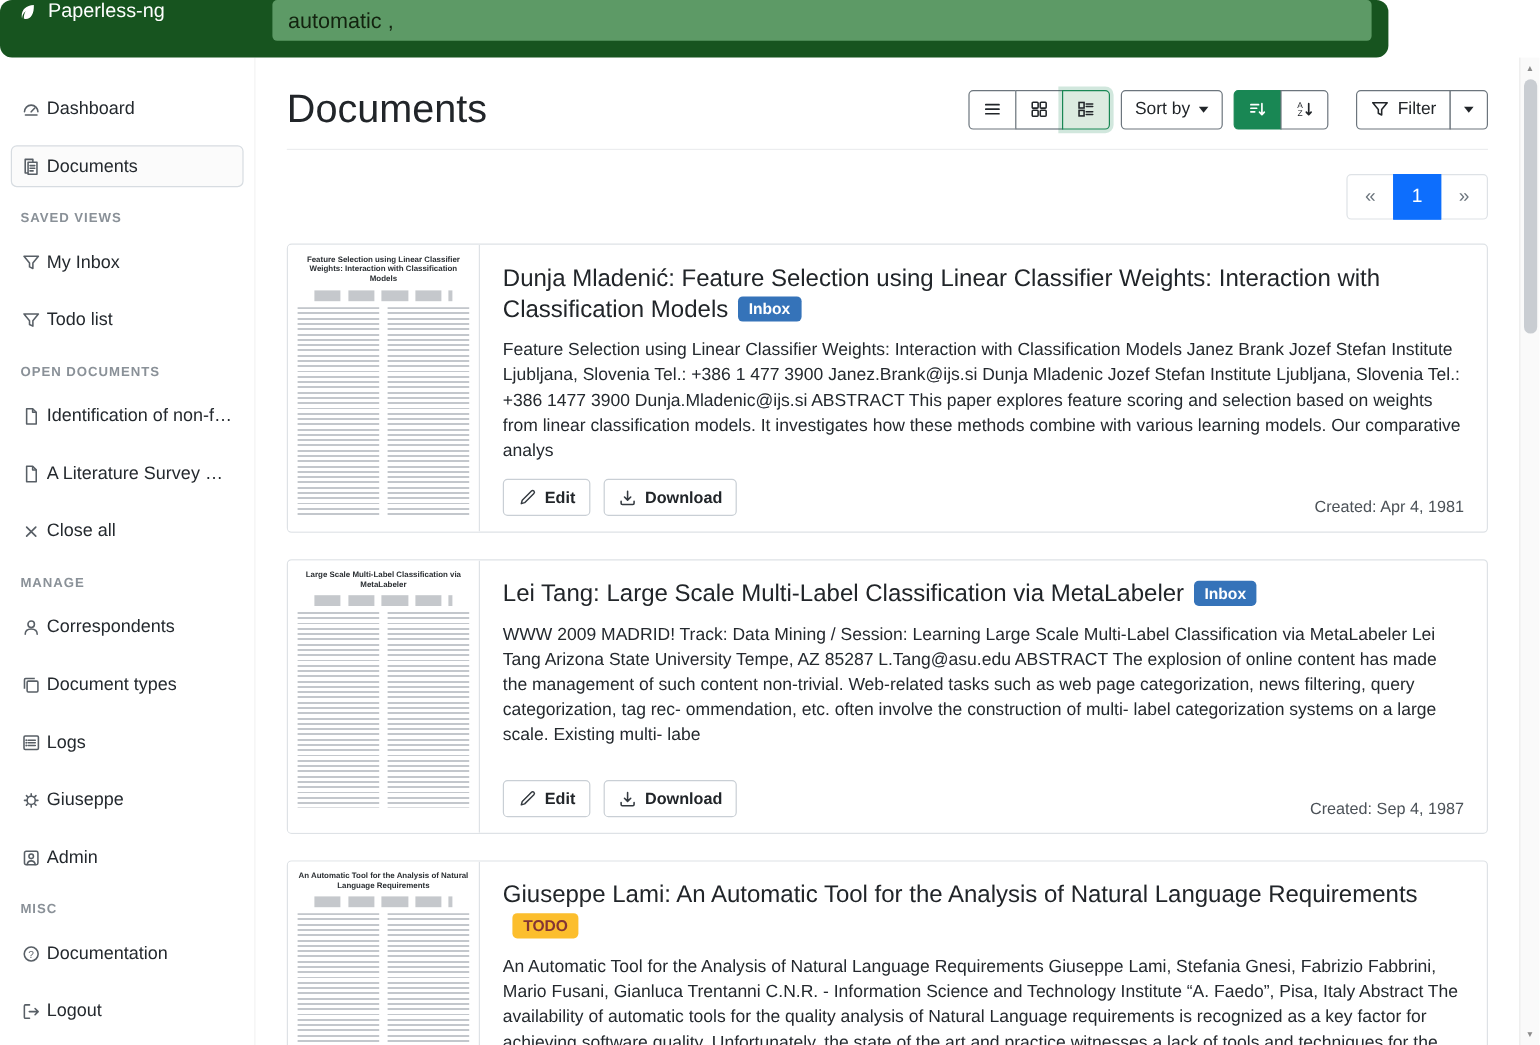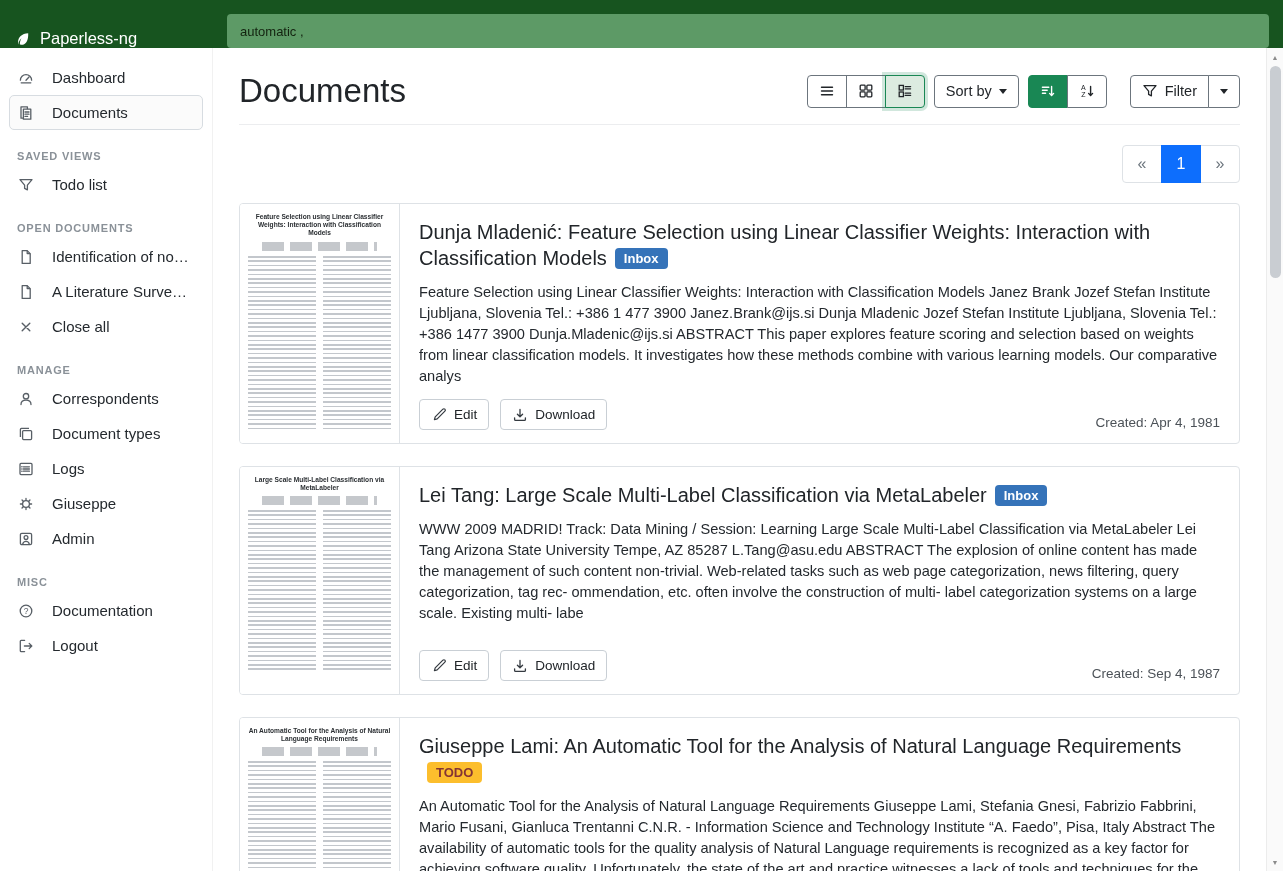--- a/index.html
+++ b/index.html
@@ -1,30 +1,30 @@
 <!DOCTYPE html>
 <html><head>
 <meta charset="utf-8">
 <style>
   * { box-sizing: border-box; margin: 0; padding: 0; }
   html,body { width:1283px; height:871px; overflow:hidden; }
   body { font-family:"Liberation Sans","DejaVu Sans",sans-serif; background:#fff; color:#212529; position:relative; }
 
   
-  .navbar { position:absolute; top:0; left:0; width:1283px; height:48px; background:#17541f; display:flex; align-items:flex-end; z-index:20; }
+  .navbar { position:absolute; top:0; left:0; width:1157px; height:48px; background:#17541f; display:flex; align-items:flex-start; z-index:20;border-radius:10px; }
   .brand { width:213px; min-width:213px; display:flex; align-items:center; gap:9px; padding-left:15px; color:#fff; text-decoration:none; }
   .brand-title { font-size:16.5px; color:#fff; }
   .search-wrap { flex:1; display:flex; align-items:center; padding:0 14px; }
   .search-input { width:100%; height:34px; border:none; outline:none; border-radius:4px;
-                  background:#5d9a66; color:#13230f; font-size:13px; padding:0 13px;
+                  background:#5d9a66; color:#13230f; font-size:18px; padding:0 13px;
                   font-family:"Liberation Sans","DejaVu Sans",sans-serif; }
 
   
   .sidebar { position:absolute; top:48px; left:0; width:213px; bottom:0; background:#fff; border-right:1px solid #f1f1f1; padding-top:12px; overflow:hidden; }
-  .nav-item { display:flex; align-items:center; gap:18px; margin:0 9px; padding:8px 8px; border-radius:5px;
+  .nav-item { display:flex; align-items:center; gap:5px; margin:13px 9px; padding:8px 8px; border-radius:5px;
               font-size:15px; color:#24292e; text-decoration:none; cursor:pointer; border:1px solid transparent; }
   .nav-item .icn { display:inline-flex; width:16px; height:16px; color:#585f66; flex:0 0 16px; }
   .nav-item.active { border:1px solid #d7dce1; background:#fbfbfb; }
   .nav-item span.lbl { white-space:nowrap; overflow:hidden; text-overflow:ellipsis; }
   .section-title { margin:20px 17px 5px; font-size:11px; letter-spacing:.8px; color:#8a9198; font-weight:bold; }
 
   svg.icon { width:16px; height:16px; display:block; }
 
   
   .main { position:absolute; top:48px; left:213px; right:17px; bottom:0; overflow:hidden; padding:0 26px; background:#fff; }
@@ -70,21 +70,21 @@
 
   .card-body { flex:1; padding:15px 19px 13px; display:flex; flex-direction:column; min-width:0; }
   .card-title { font-size:20px; font-weight:400; line-height:1.3; color:#212529; cursor:pointer; }
   .badge { display:inline-block; font-size:13px; font-weight:600; padding:4px 9px; border-radius:4px; margin-left:8px;
            transform:translateY(-2px); cursor:pointer; line-height:1; }
   .excerpt { margin-top:11px; font-size:14.6px; line-height:1.44; color:#24292e; }
   .card-actions { margin-top:auto; padding-top:12px; display:flex; justify-content:space-between; align-items:flex-end; }
   .action-btns { display:flex; gap:11px; }
   .btn-outline { display:inline-flex; align-items:center; gap:7px; background:#fff; border:1px solid #c9cfd5; border-radius:4px;
                  height:31px; padding:0 11px; font-size:13.5px; color:#212529; cursor:pointer;
-                 font-family:"Liberation Sans","DejaVu Sans",sans-serif; }
+                 font-family:"Liberation Sans","DejaVu Sans",sans-serif;font-weight:bold; }
   .btn-outline .icn { color:#343a40; display:inline-flex; }
   .created { font-size:13.5px; color:#4c5258; white-space:nowrap; }
 
   
   .scrollbar { position:absolute; top:48px; right:0; width:17px; bottom:0; background:#fafafa; border-left:1px solid #ececec; z-index:30; }
   .scroll-arrow { position:absolute; left:0; right:0; height:14px; color:#8b8b8b; font-size:7px; display:flex; align-items:center; justify-content:center; cursor:pointer; }
   .scroll-arrow.up { top:2px; }
   .scroll-arrow.down { bottom:2px; }
   .scroll-thumb { position:absolute; left:2.5px; right:2.5px; top:18px; height:212px; background:#c9cdd2; border-radius:6px; cursor:pointer; }
 </style>
@@ -121,20 +121,28 @@
       <svg class="icon" viewBox="0 0 16 16" fill="none" stroke="currentColor" stroke-width="1.3" stroke-linejoin="round">
           <path d="M3 1.8h6.4v11.4H3z"></path>
           <path d="M5.4 4.2h7.4v10H5.4z" fill="#fff"></path>
           <path d="M7 7h4M7 9.2h4M7 11.4h2.6" stroke-linecap="round"></path>
         </svg>
     </span>
     <span class="lbl">Documents</span>
   </a>
 
   <div class="section-title">SAVED VIEWS</div>
+  <a class="nav-item">
+    <span class="icn">
+      <svg class="icon" viewBox="0 0 16 16" fill="none" stroke="currentColor" stroke-width="1.3" stroke-linejoin="round">
+          <path d="M2 2.6h12L9.4 8.2v4.6l-2.8-1.4V8.2L2 2.6z"></path>
+        </svg>
+    </span>
+    <span class="lbl">My Inbox</span>
+  </a>
   <a class="nav-item">
     <span class="icn">
       <svg class="icon" viewBox="0 0 16 16" fill="none" stroke="currentColor" stroke-width="1.3" stroke-linejoin="round">
           <path d="M2 2.6h12L9.4 8.2v4.6l-2.8-1.4V8.2L2 2.6z"></path>
         </svg>
     </span>
     <span class="lbl">Todo list</span>
   </a>
 
   <div class="section-title">OPEN DOCUMENTS</div>

